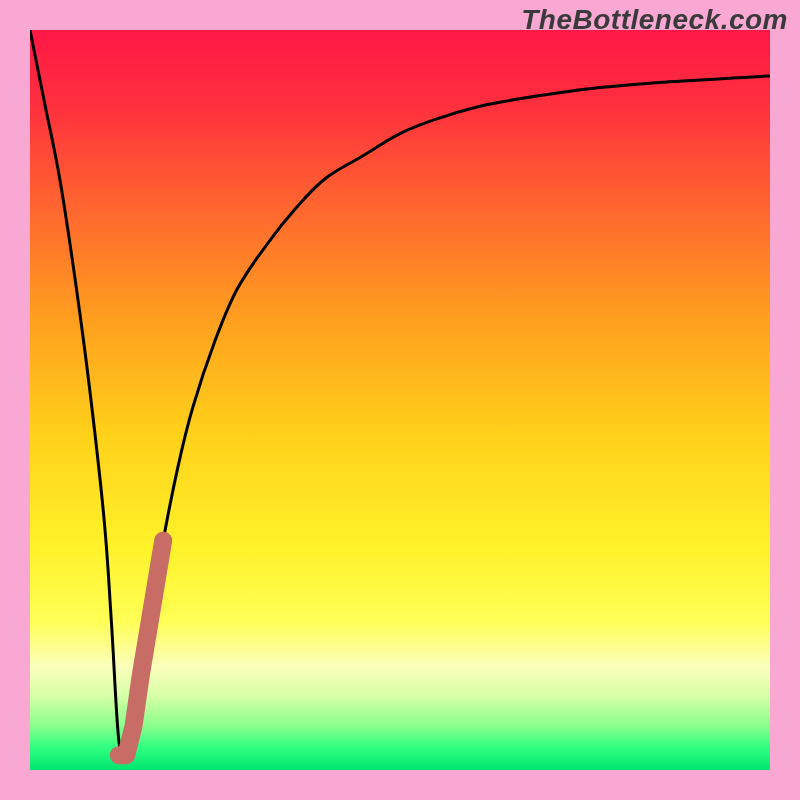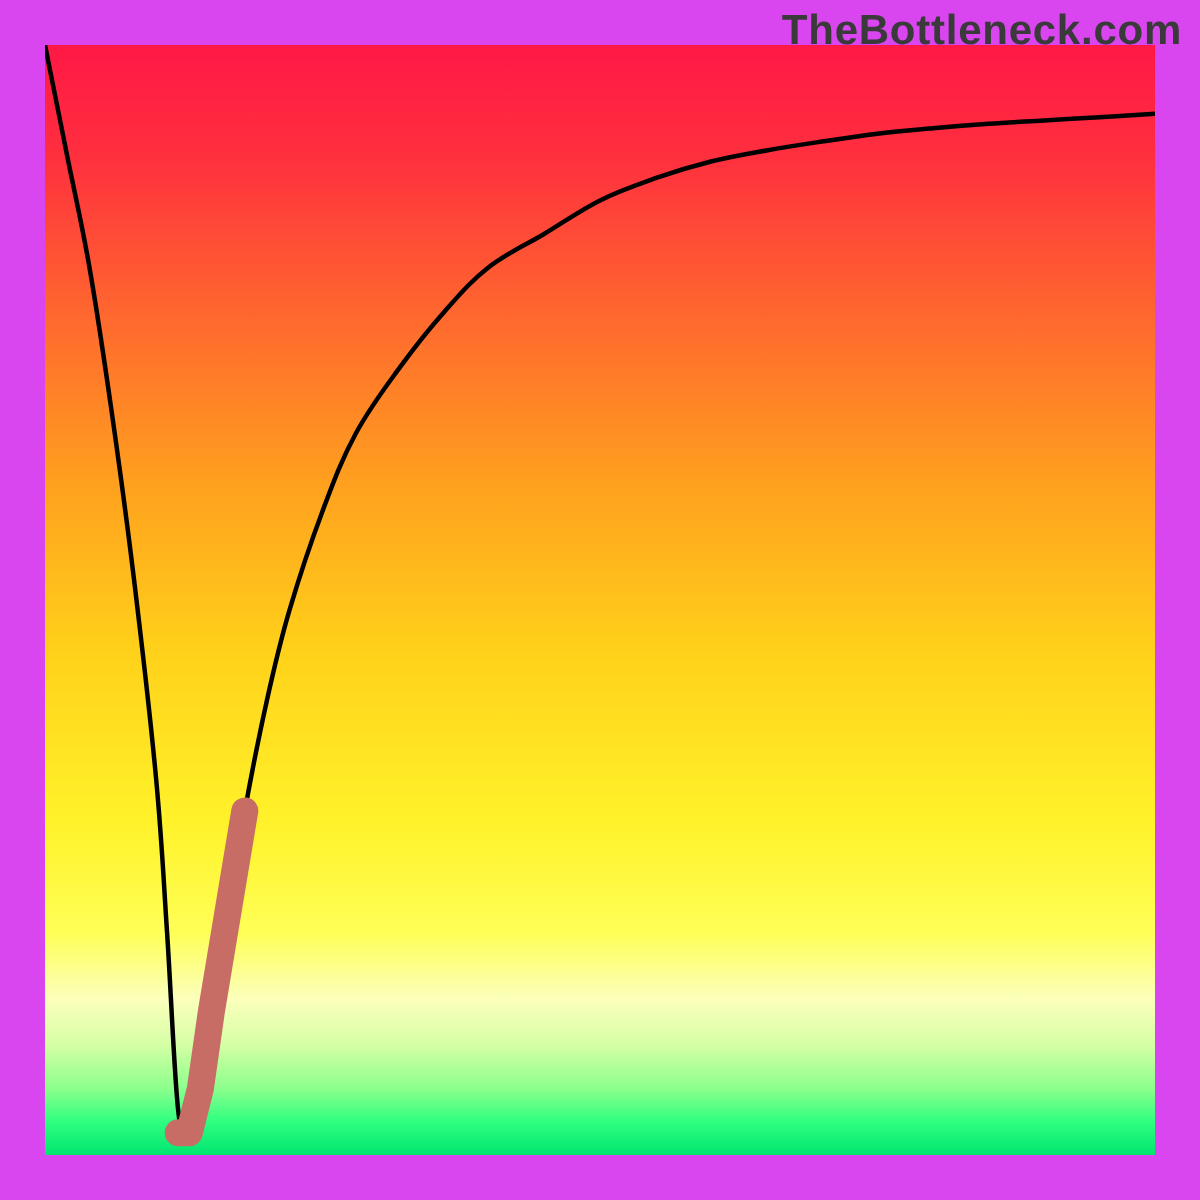--- a/index.html
+++ b/index.html
@@ -8,21 +8,22 @@
     width: 800px;
     height: 800px;
     overflow: hidden;
     background: #000;
     font-family: Arial, Helvetica, sans-serif;
   }
   .frame {
     position: relative;
     width: 800px;
     height: 800px;
-    background: #d946ef;
+    background: #f9a8d4;
+    font-style: italic;
   }
   .watermark {
     position: absolute;
     top: 4px;
     right: 12px;
     color: #3a3a3a;
     font-size: 28px;
     font-weight: 600;
     letter-spacing: 0.5px;
     user-select: none;

